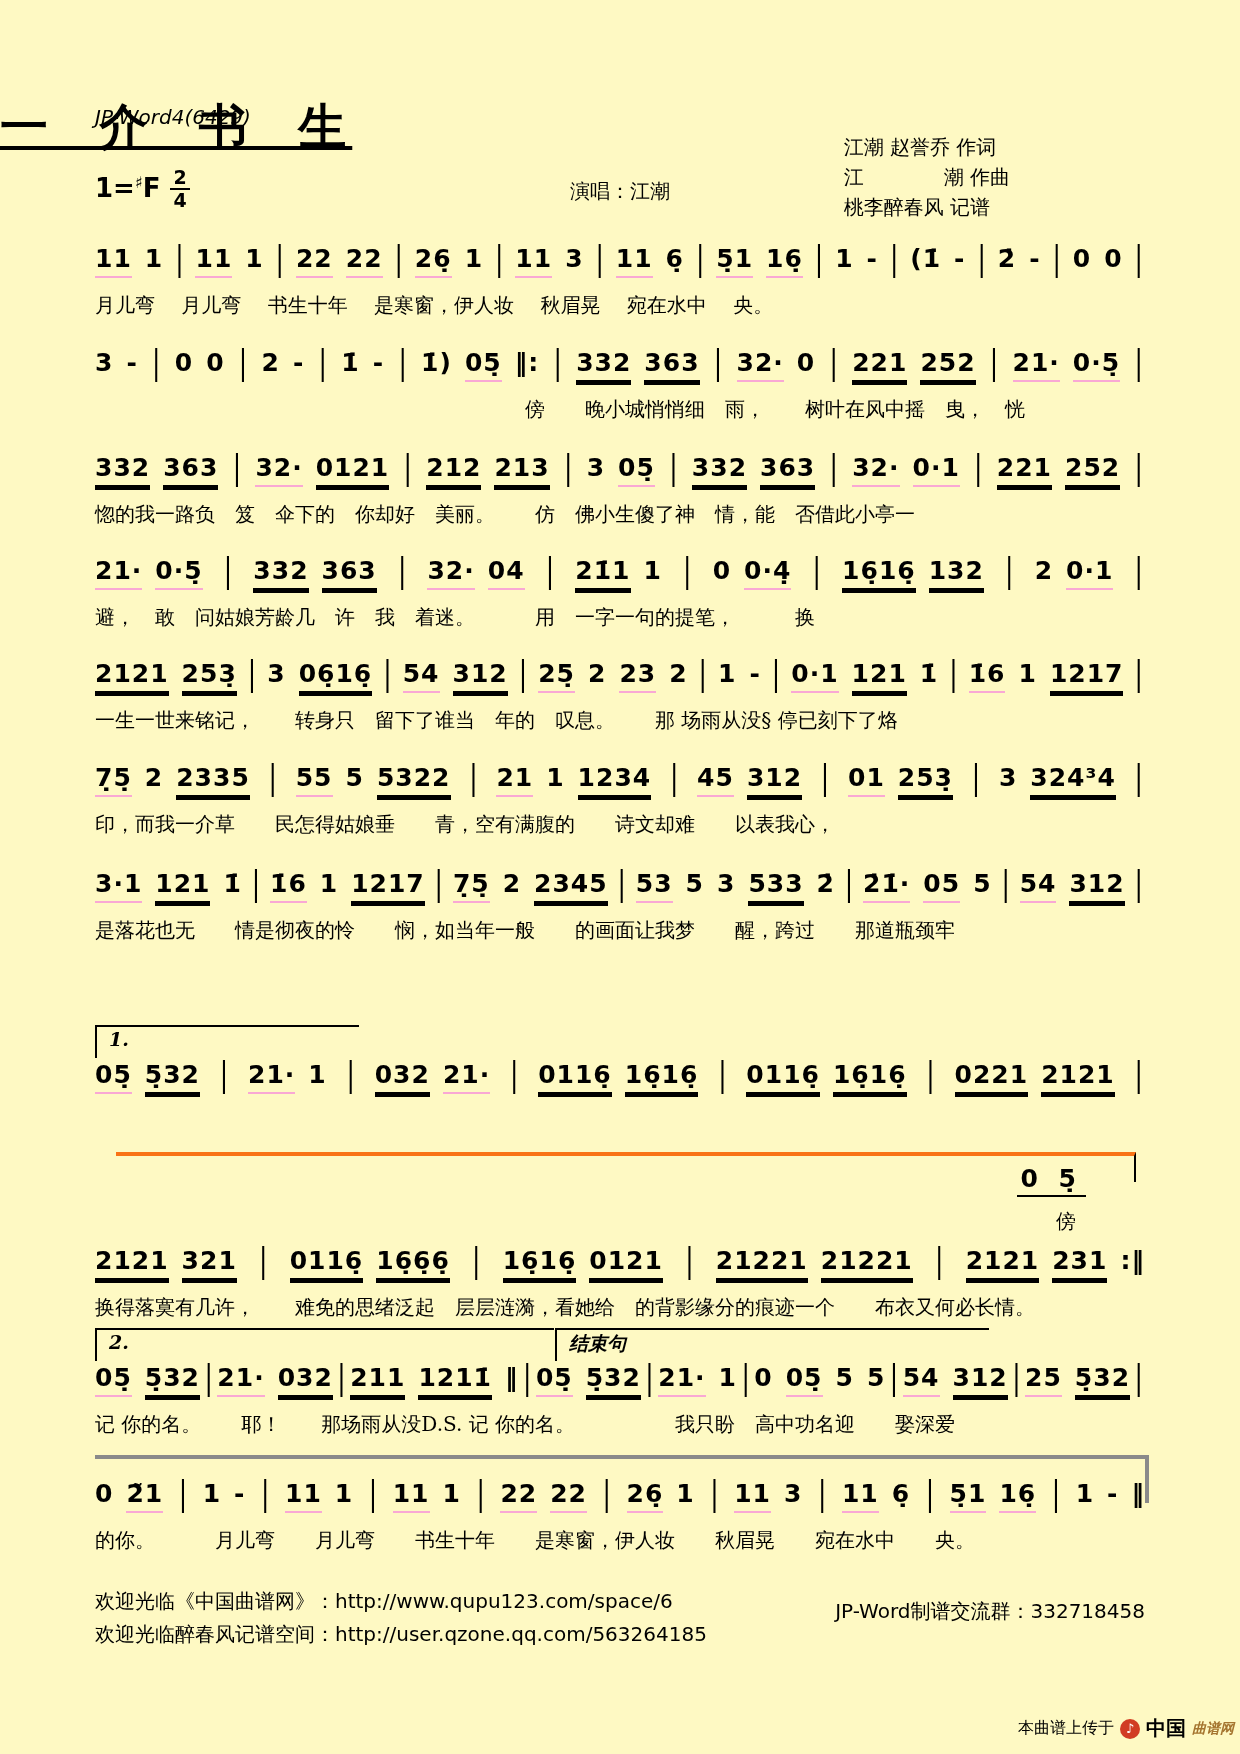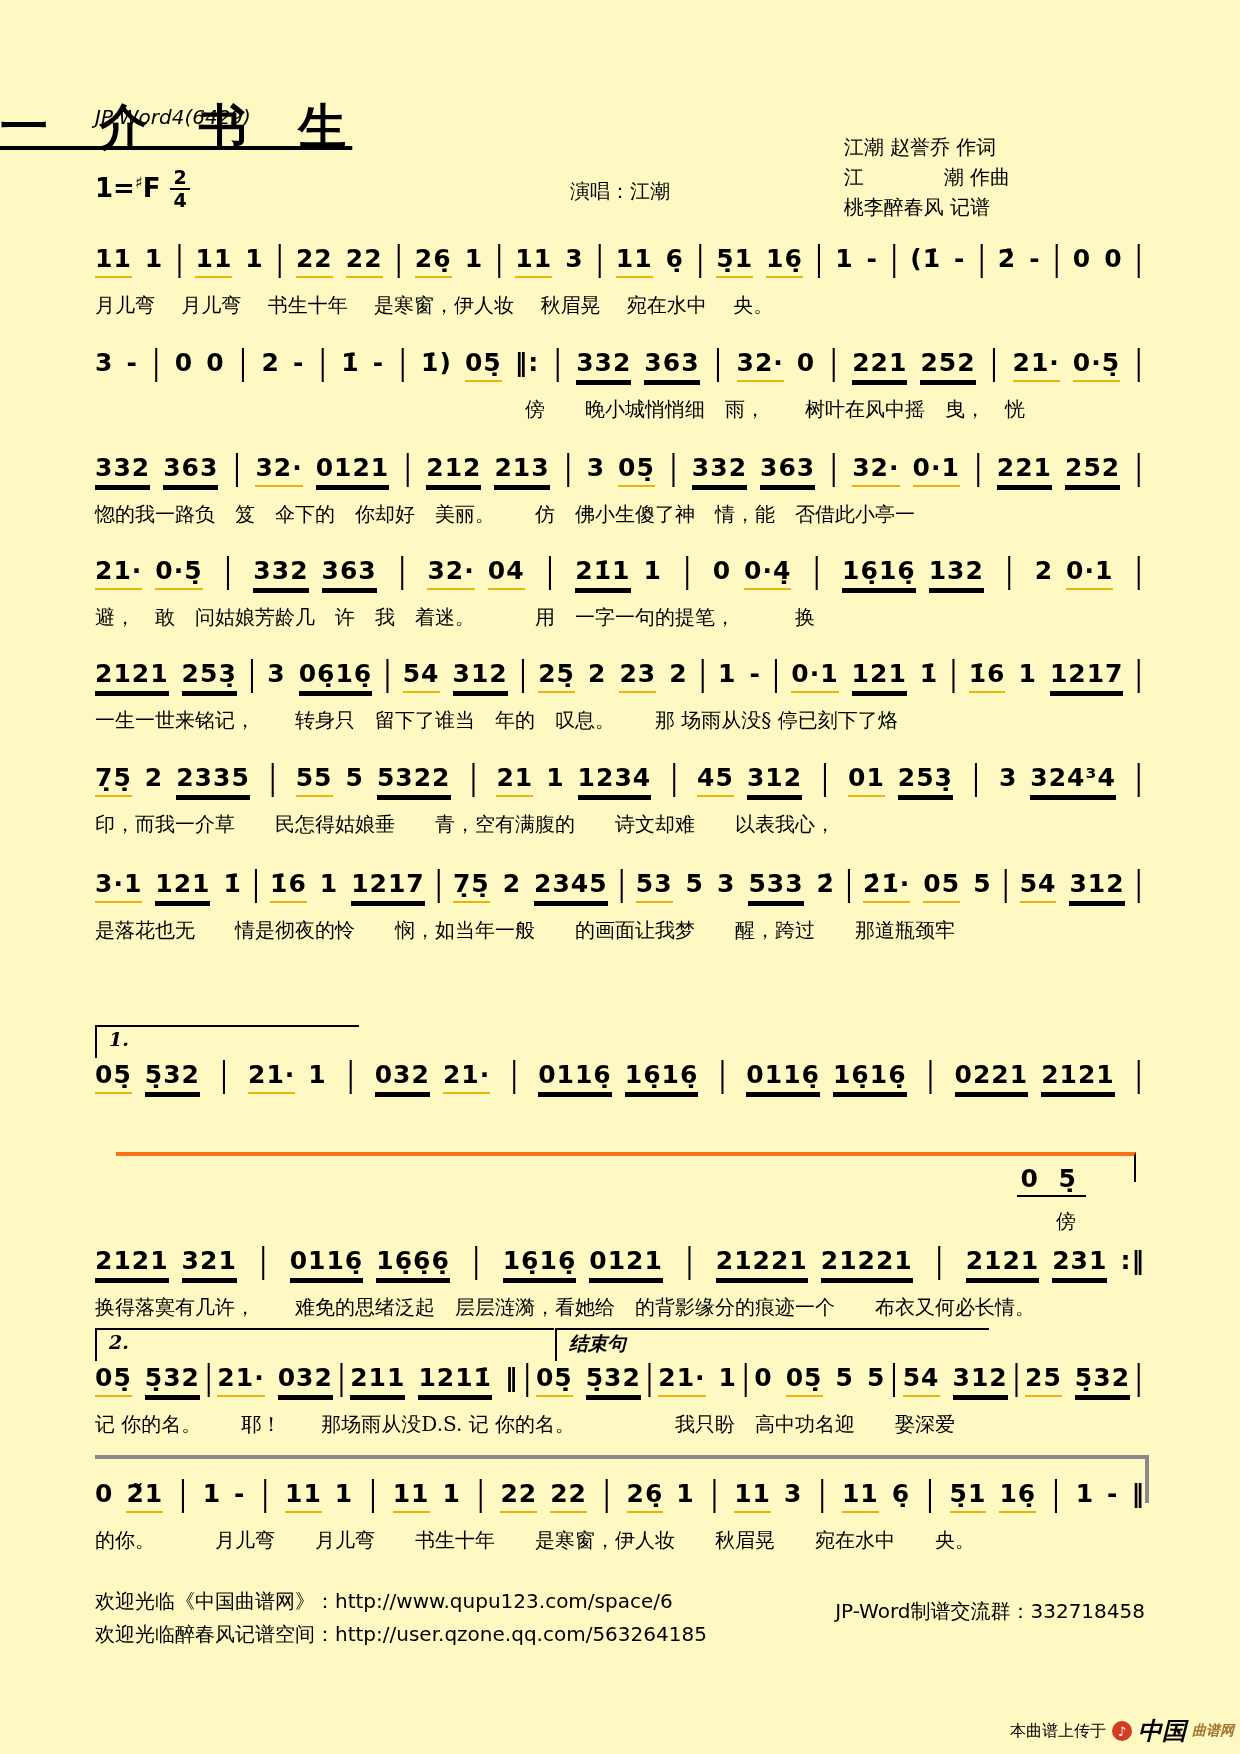--- a/index.html
+++ b/index.html
@@ -20,21 +20,21 @@
         margin-left:10px;font-size:19px;line-height:19px;font-weight:bold;}
   .frac .num{border-bottom:2px solid #000;padding:0 3px 1px;}
   .frac .den{padding-top:1px;}
 
   
   .sys{position:absolute;left:95px;width:1050px;}
   .notes{display:flex;justify-content:space-between;align-items:baseline;white-space:nowrap;
          font:bold 25px "DejaVu Sans",sans-serif;}
   .measure{display:inline-flex;gap:13px;align-items:baseline;}
   .tok{display:inline-block;line-height:1.25;letter-spacing:1px;padding-bottom:2px;}
-  .tok.beam{border-bottom:2px solid #eab308;}
+  .tok.beam{border-bottom:2px solid #f9a8d4;}
   .tok.beam2{border-bottom:2px solid #000;box-shadow:0 3px 0 0 #000;}
   .bar{display:inline-block;transform:scaleY(1.35);font-weight:400;padding:0 2px;}
   .lyr{margin-top:14px;font:20px "DejaVu Serif",serif;white-space:pre;}
   .ind430{margin-left:430px;}
 
   
   .vbox{position:absolute;top:0;border-top:2px solid #000;border-left:2px solid #000;
         height:30px;padding:1px 0 0 12px;font:bold italic 19px "DejaVu Serif",serif;}
   .sys .notes.pushdown{margin-top:34px;}
 
@@ -51,21 +51,21 @@
             border-top:4px solid #8a8a8a;border-right:4px solid #8a8a8a;}
 
   
   .foot-left{position:absolute;left:95px;top:1585px;font:20px "DejaVu Sans",sans-serif;
              line-height:33px;white-space:pre;}
   .foot-right{position:absolute;right:95px;top:1598px;font:20px "DejaVu Sans",sans-serif;}
   .upload{position:absolute;right:6px;top:1715px;font:16px "DejaVu Sans",sans-serif;
           display:flex;align-items:center;gap:6px;}
   .logo-dot{display:inline-flex;width:20px;height:20px;border-radius:50%;
             background:#d13c23;color:#fff;font-size:13px;align-items:center;justify-content:center;}
-  .site-black{font-weight:bold;font-style:italic;font-size:24px;text-align:right;}
+  .site-black{font-weight:bold;font-size:20px;text-align:right;}
   .site-gold{font-weight:bold;font-style:italic;font-size:14px;color:#a5752f;}
 </style>
 </head>
 <body>
 
 <div class="page">
 
   <div class="generator">JP-Word4(6429)</div>
   <div class="title">一  介  书  生</div>
   <div class="performer">演唱：江潮</div>

